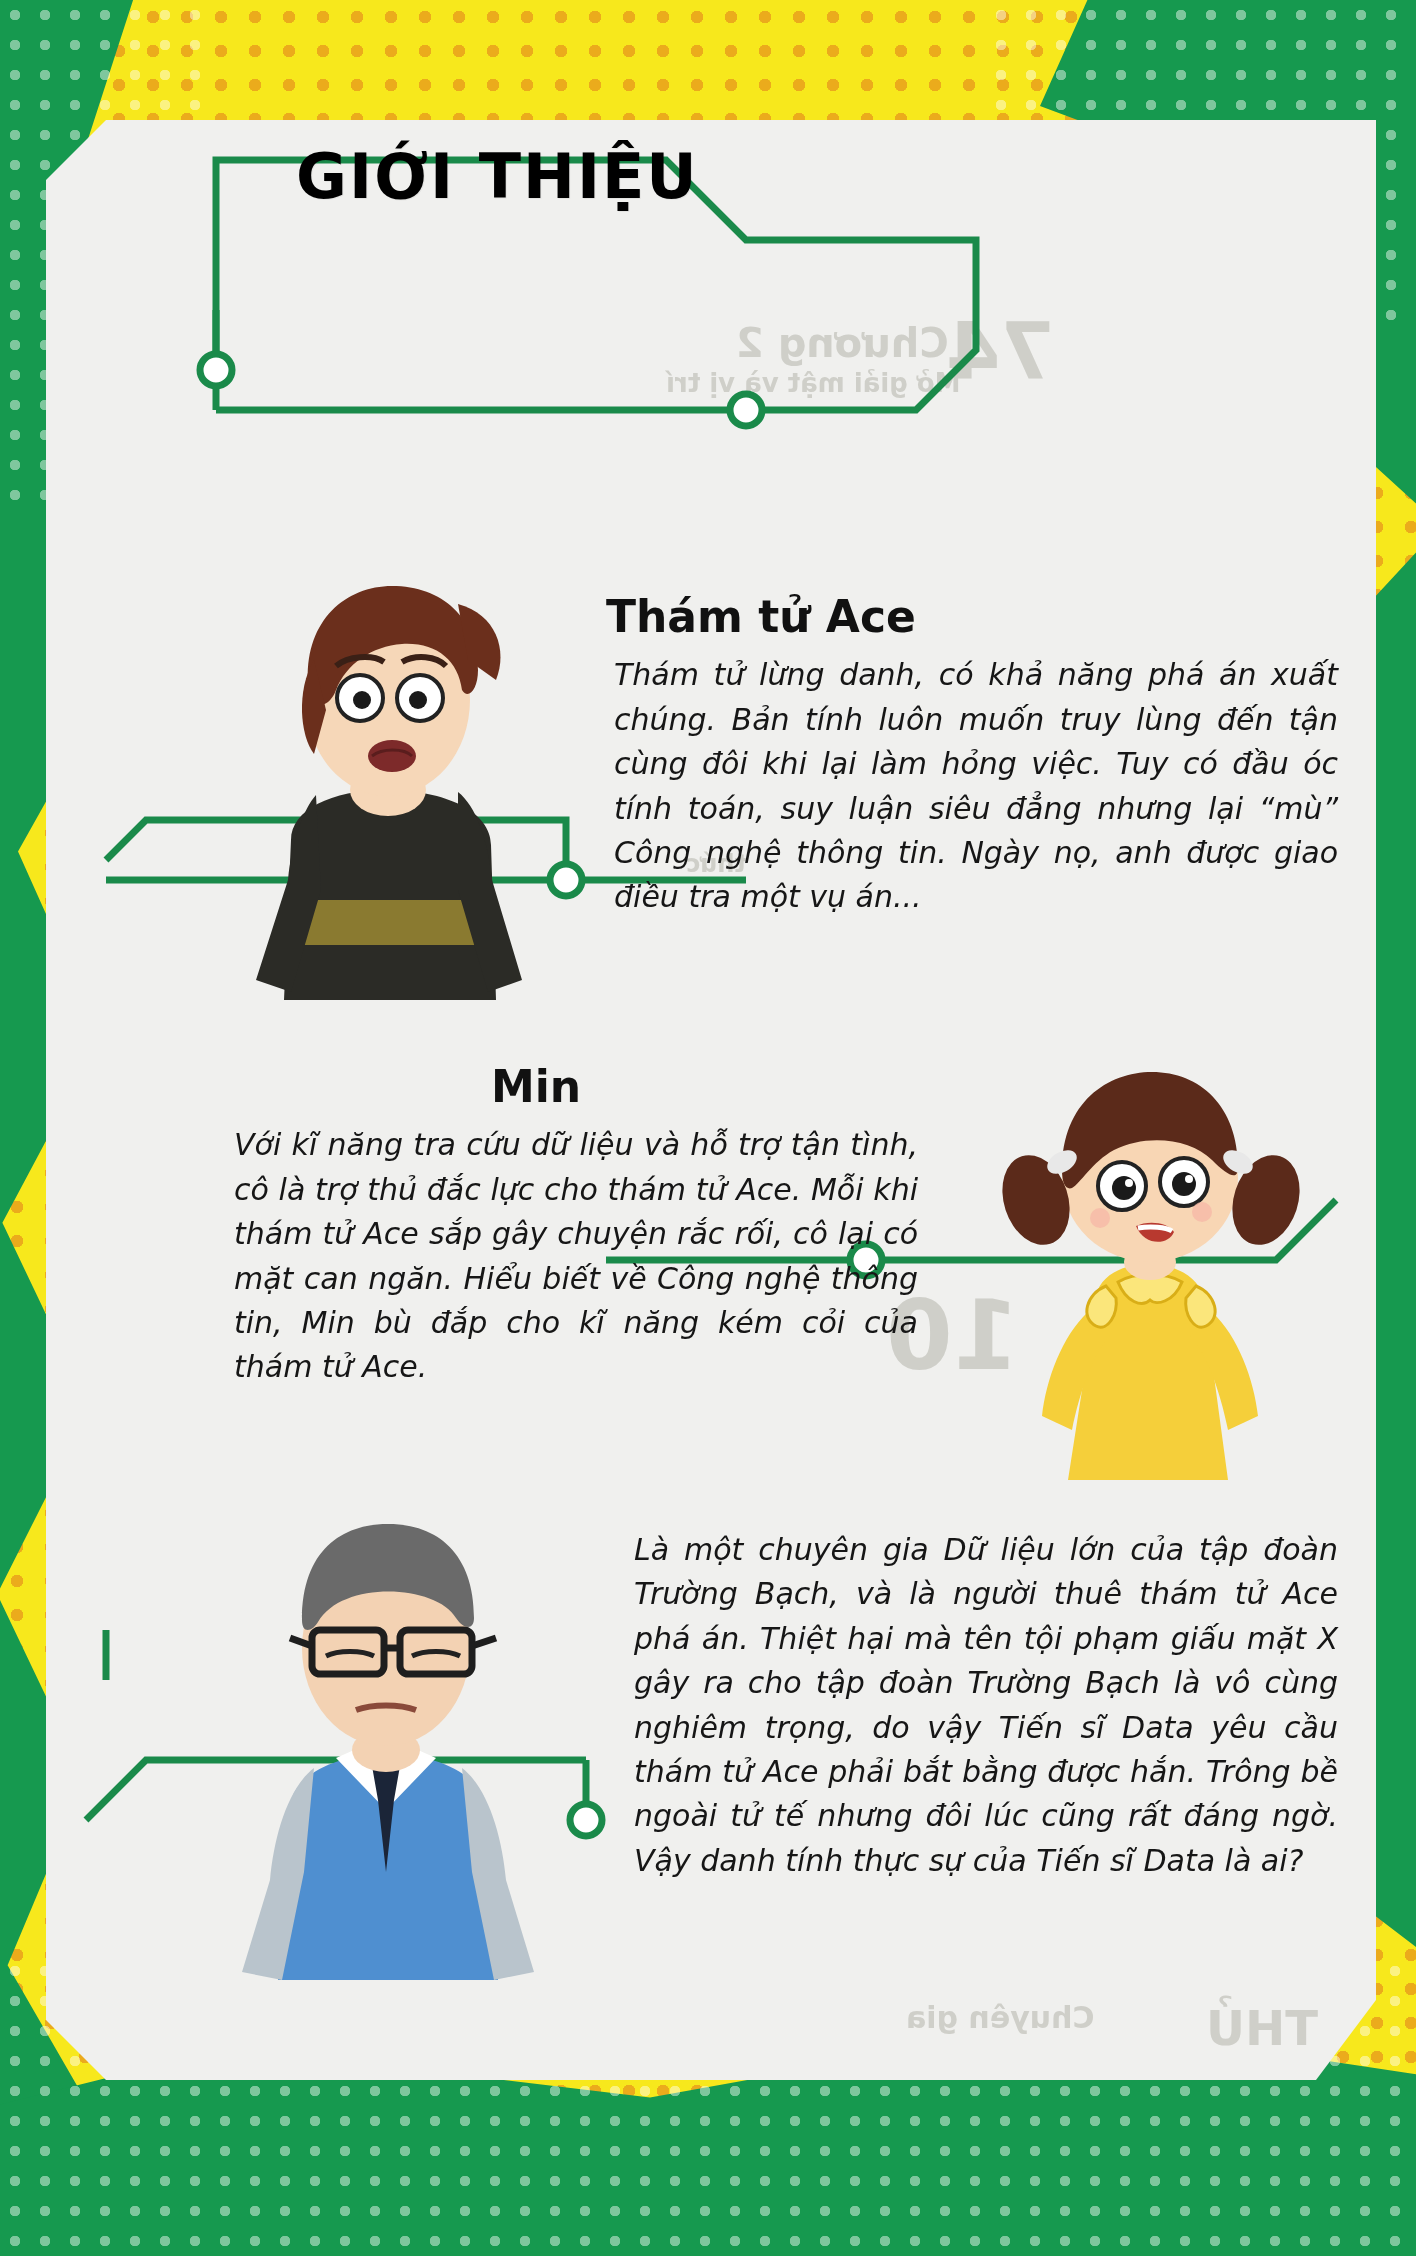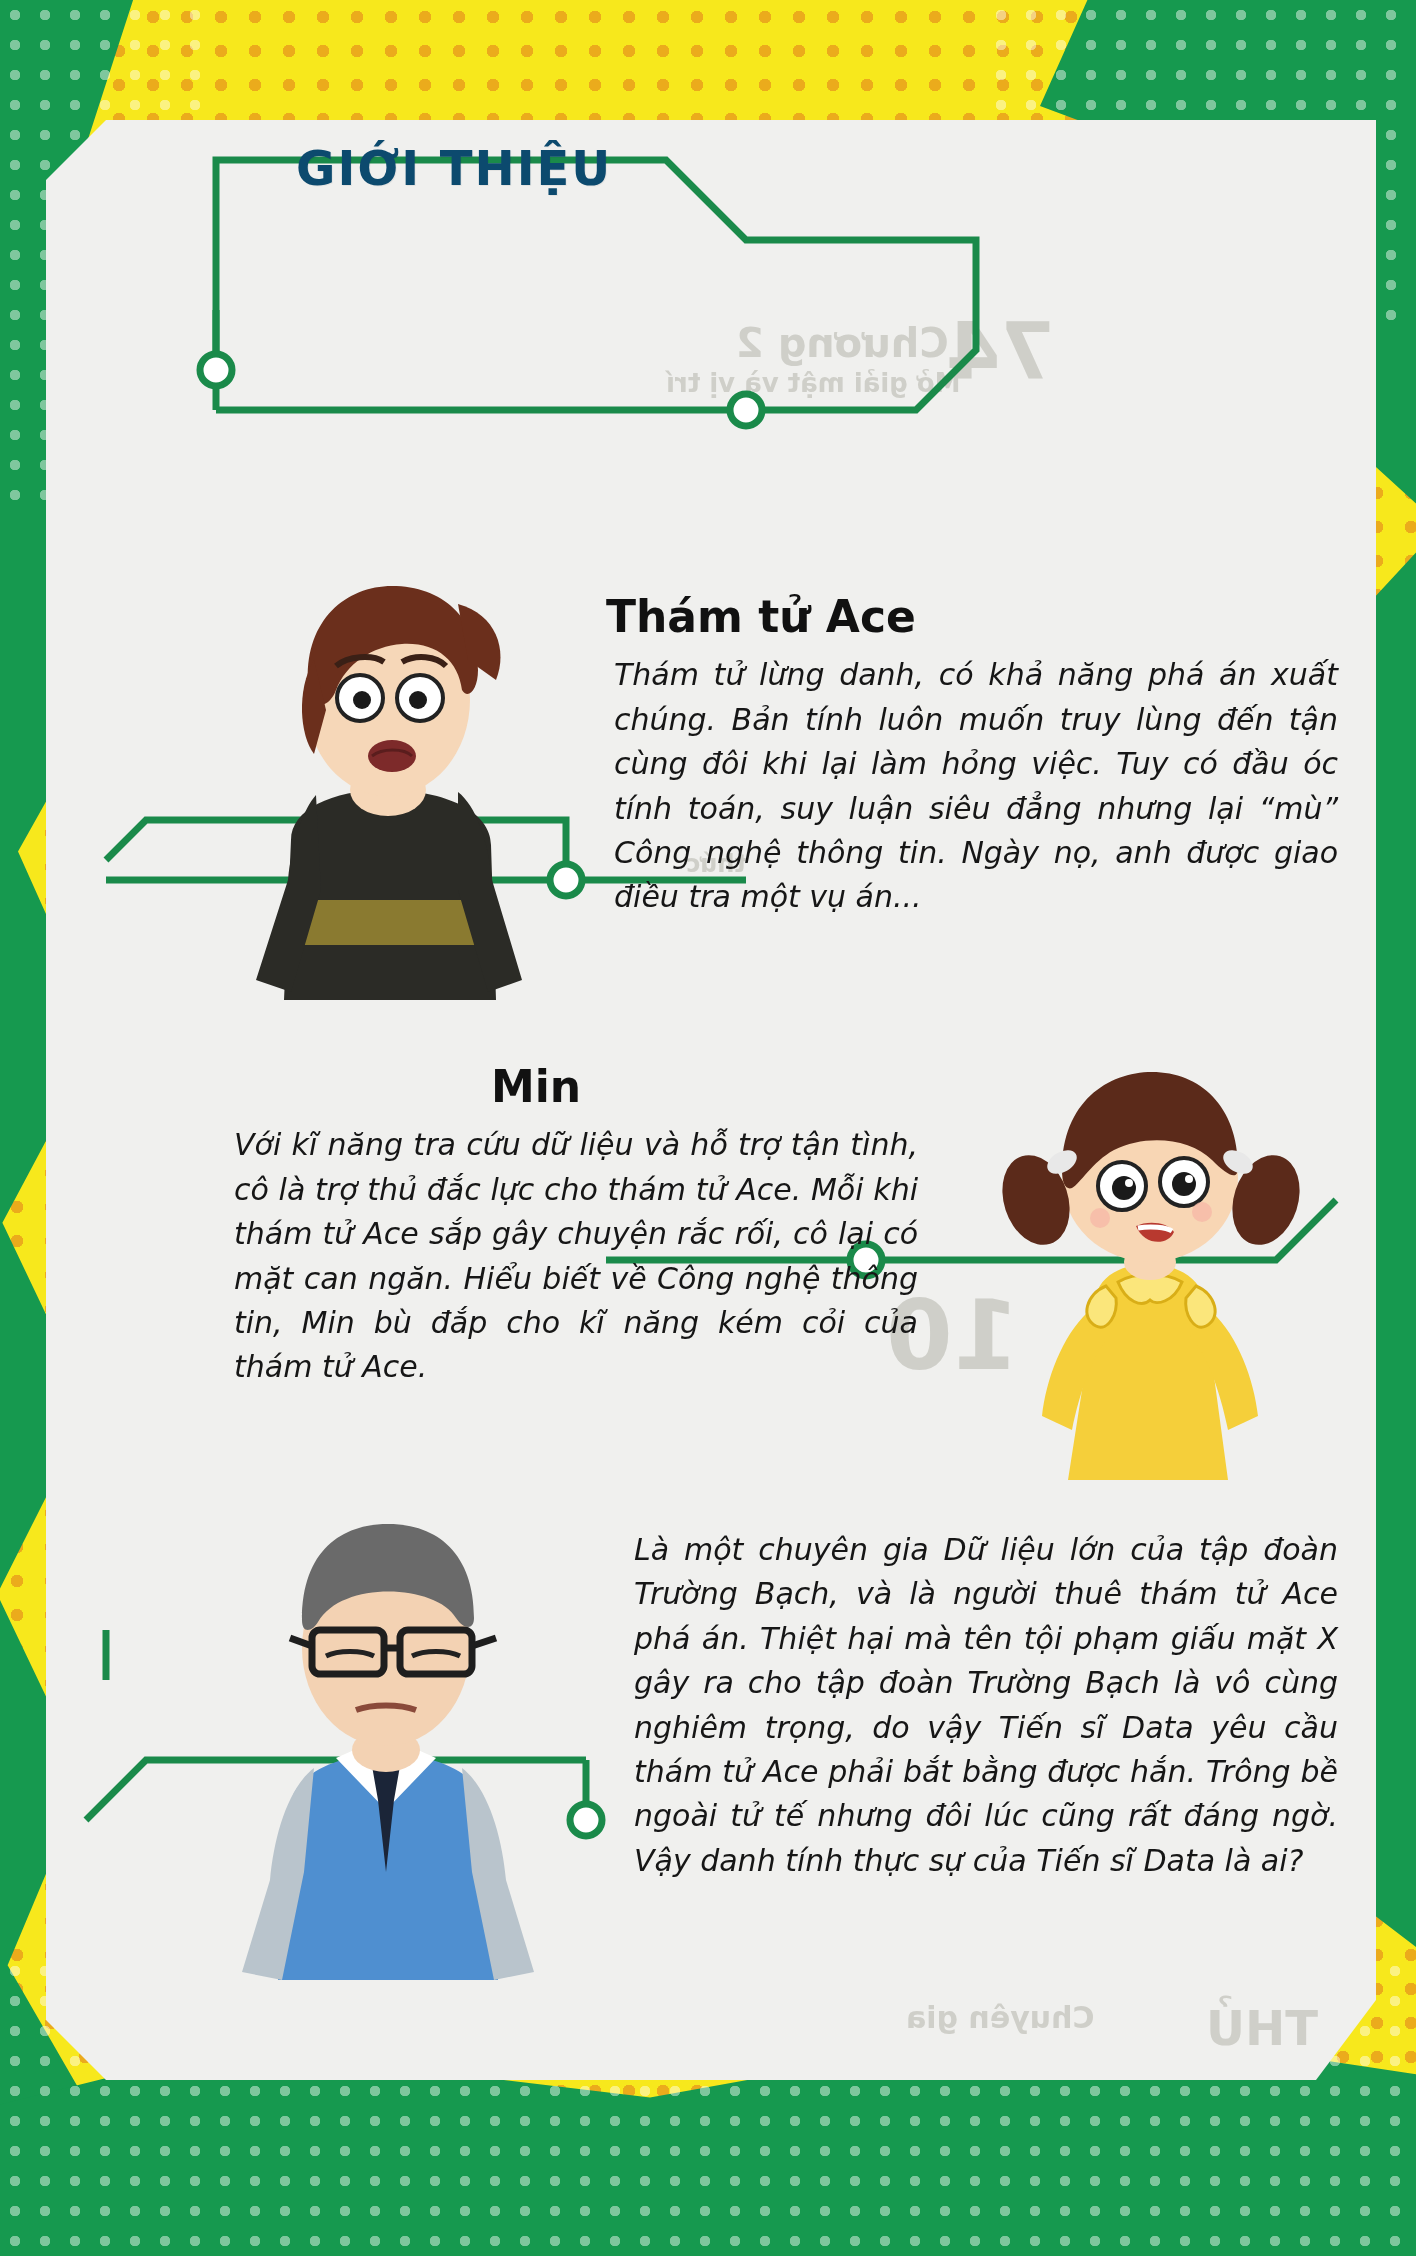--- a/index.html
+++ b/index.html
@@ -107,22 +107,22 @@
   .ghost8 { top: 1880px; left: 1160px; font-size: 48px; }
 
   
   .title-block {
     position: absolute;
     left: 250px;
     top: 20px;
     z-index: 6;
   }
   .title-line {
-    color: #0c4a6e;
-    font-size: 48px;
+    color: #000000;
+    font-size: 62px;
     font-weight: 800;
     letter-spacing: 2px;
     line-height: 1.18;
     font-family: "DejaVu Sans", "Liberation Sans", sans-serif;
     text-shadow: 1px 1px 0 rgba(0,0,0,0.05);
   }
 
   
   .frame-svg {
     position: absolute;

